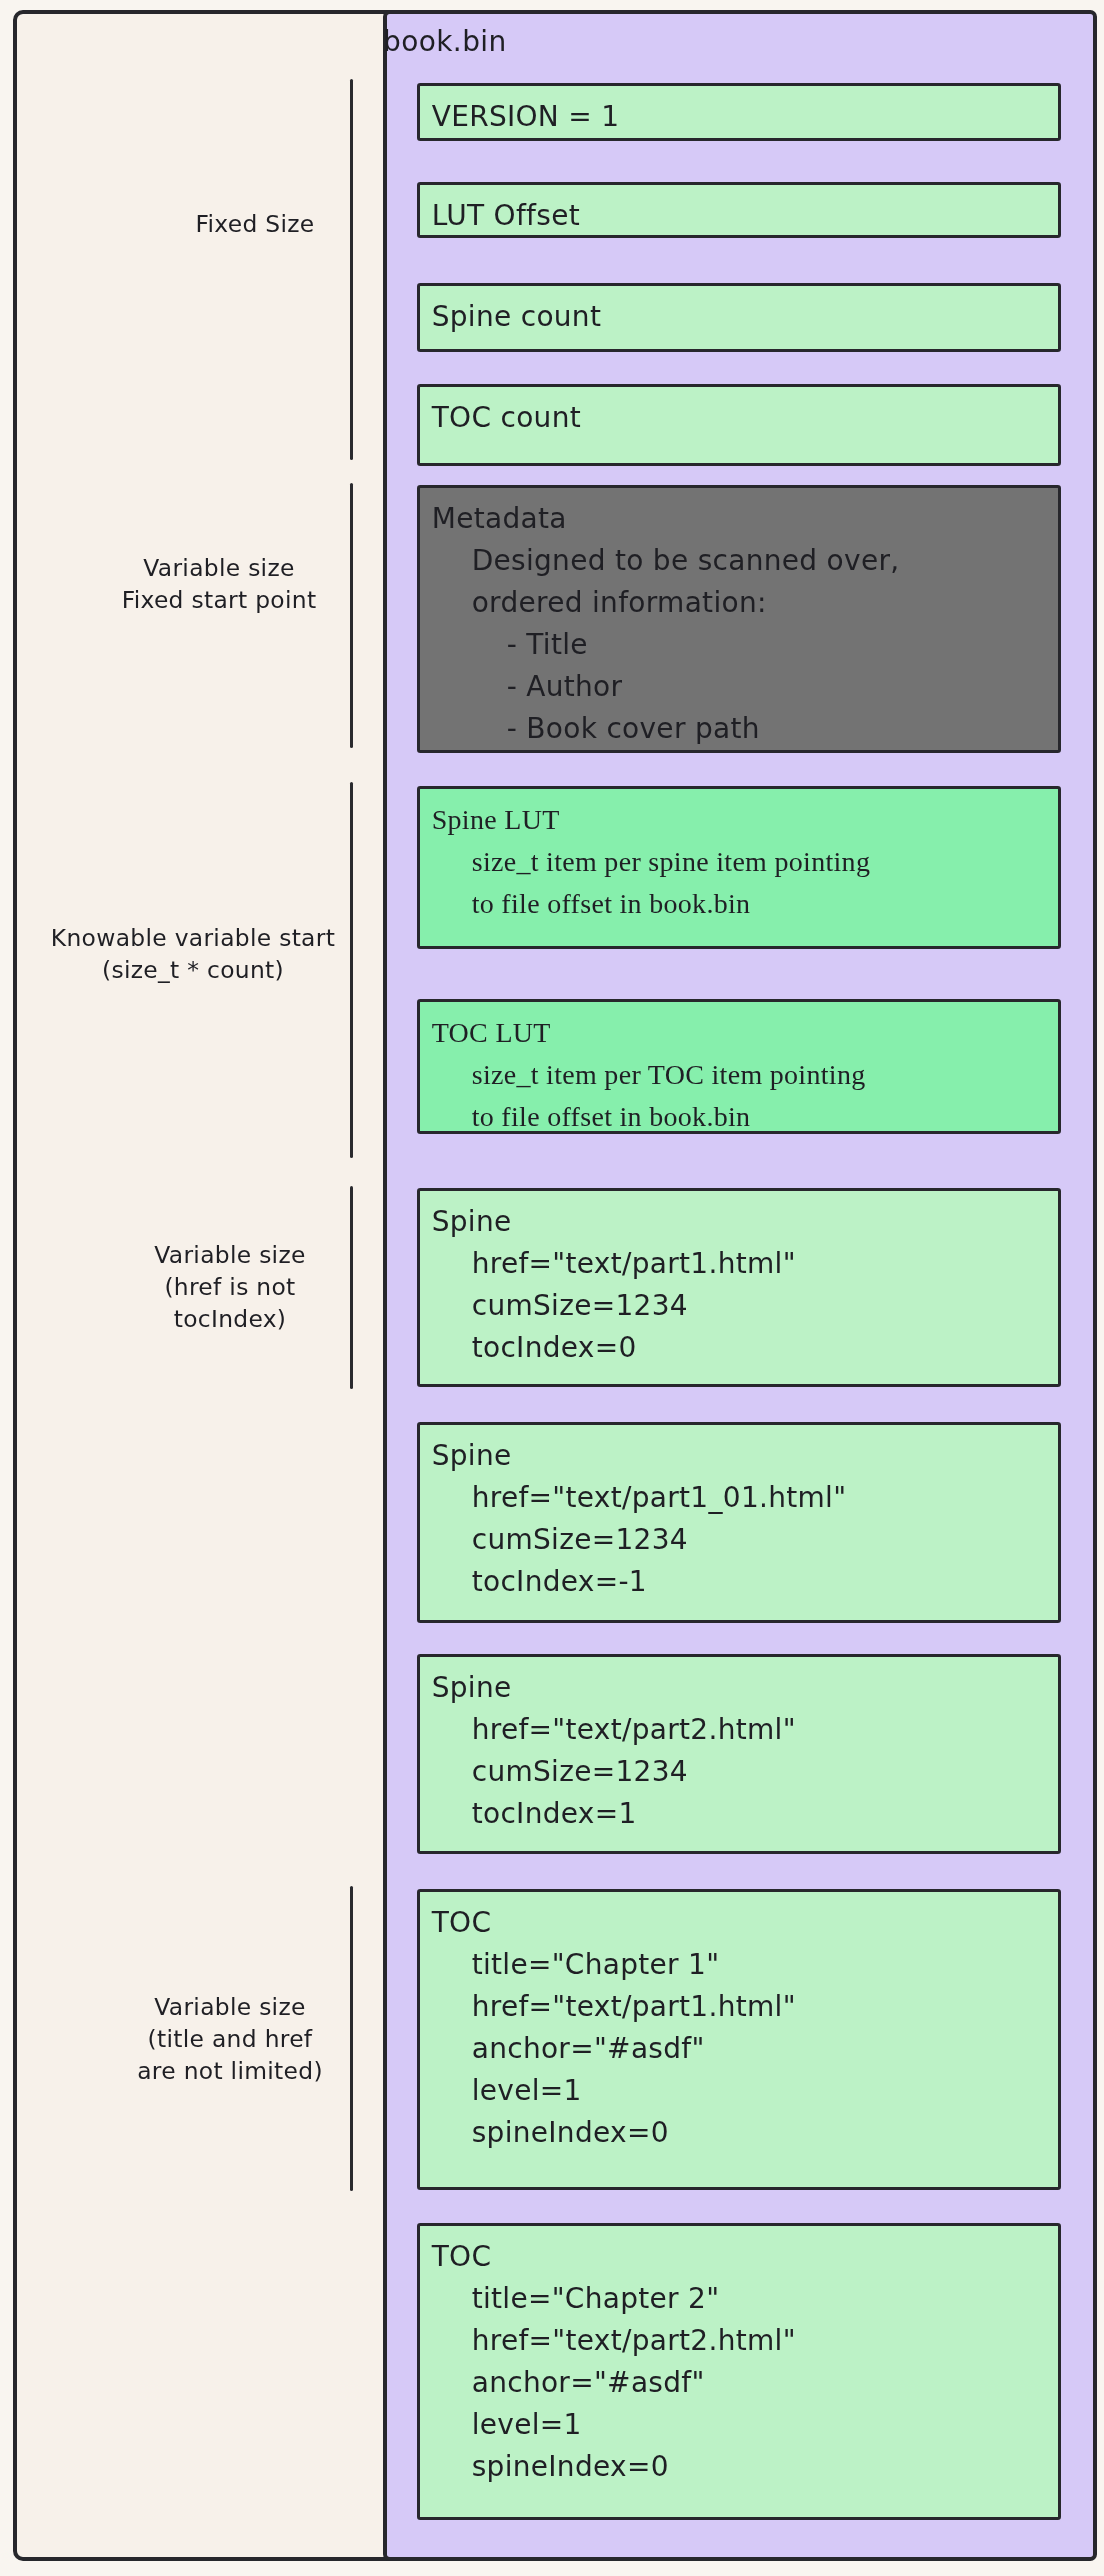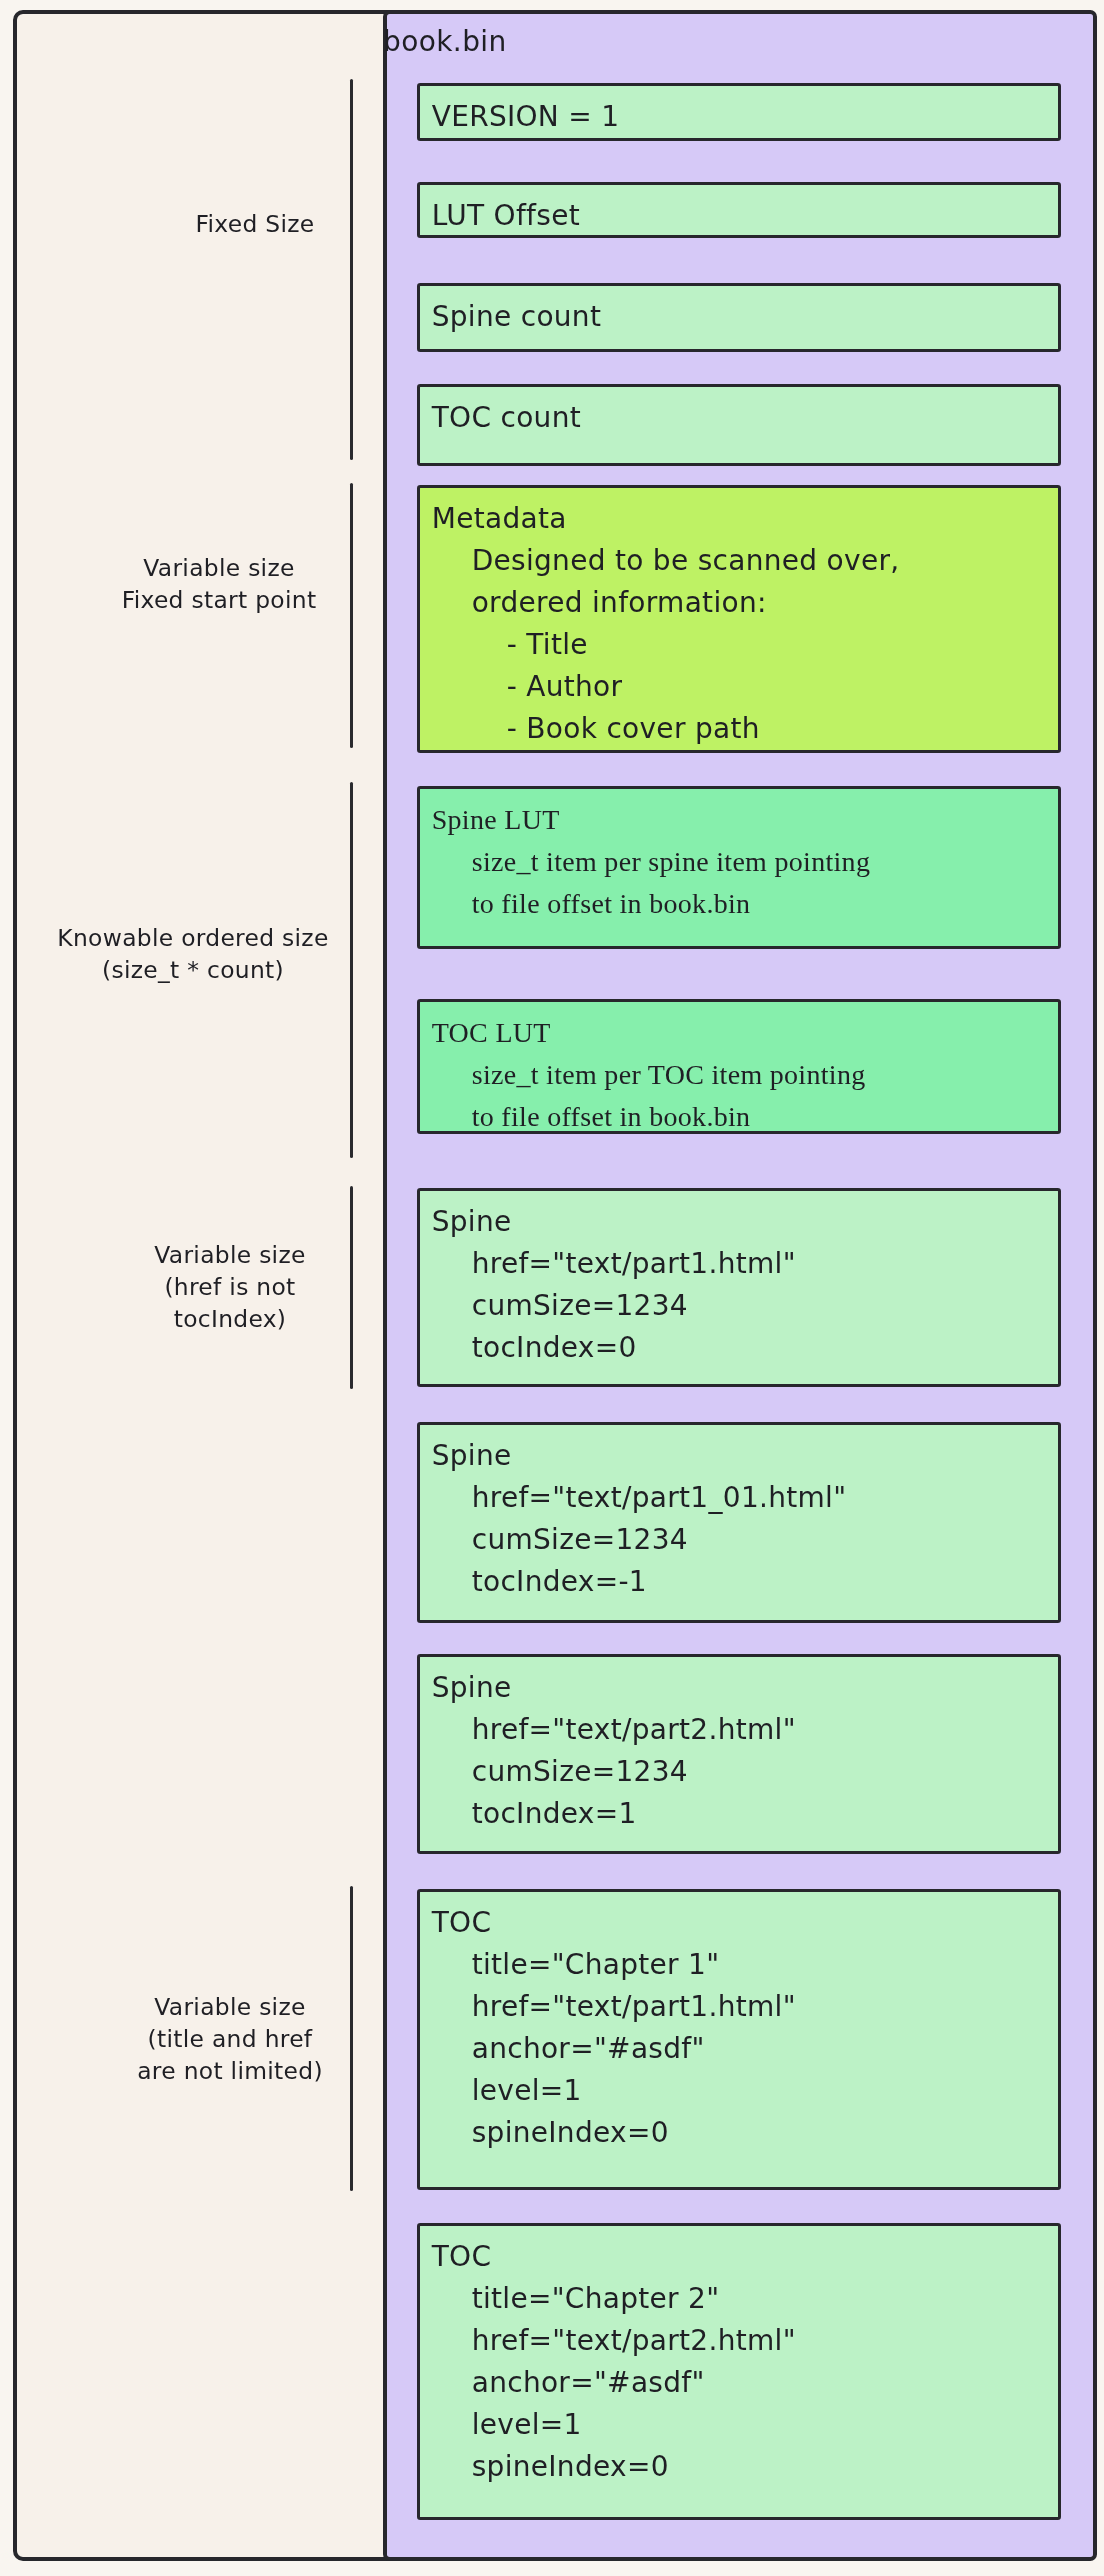--- a/index.html
+++ b/index.html
@@ -21,21 +21,21 @@
   .panel-title{
     position:absolute;left:383px;top:22px;width:714px;height:40px;
     text-align:left;font-size:28px;line-height:40px;letter-spacing:0.4px;
   }
   .box{
     position:absolute;left:417px;width:644px;
     border:3.3px solid #27272c;border-radius:3.3px;
     box-sizing:border-box;padding:10px 0 0 11.7px;
   }
   .box.green{background:#bcf2c6;}
-  .box.yellow{background:#bef264;}
+  .box.yellow{background:#737373;}
   .box.blue{background:#86efac;font-family:Liberation Serif, serif;}
   .line{height:42px;line-height:42px;font-size:28px;letter-spacing:0.3px;white-space:nowrap;}
   .ind1{padding-left:40px;}
   .ind2{padding-left:75px;}
   .bracket{
     position:absolute;left:350px;width:3.3px;background:#2a2a2e;border-radius:2.5px;
   }
   .side-label{
     position:absolute;width:318px;text-align:center;
     font-size:23.4px;line-height:32px;letter-spacing:0.3px;
@@ -55,21 +55,21 @@
   <div class="bracket" style="top:1886px;height:305px"></div>
 
   <div class="side-label" style="top:208px;left:96px">
     <div>Fixed Size</div>
   </div>
   <div class="side-label" style="top:552px;left:60px">
     <div>Variable size</div>
     <div>Fixed start point</div>
   </div>
   <div class="side-label" style="top:922px;left:34px">
-    <div>Knowable ordered size</div>
+    <div>Knowable variable start</div>
     <div>(size_t * count)</div>
   </div>
   <div class="side-label" style="top:1239px;left:71px">
     <div>Variable size</div>
     <div>(href is not</div>
     <div>tocIndex)</div>
   </div>
   <div class="side-label" style="top:1991px;left:71px">
     <div>Variable size</div>
     <div>(title and href</div>

